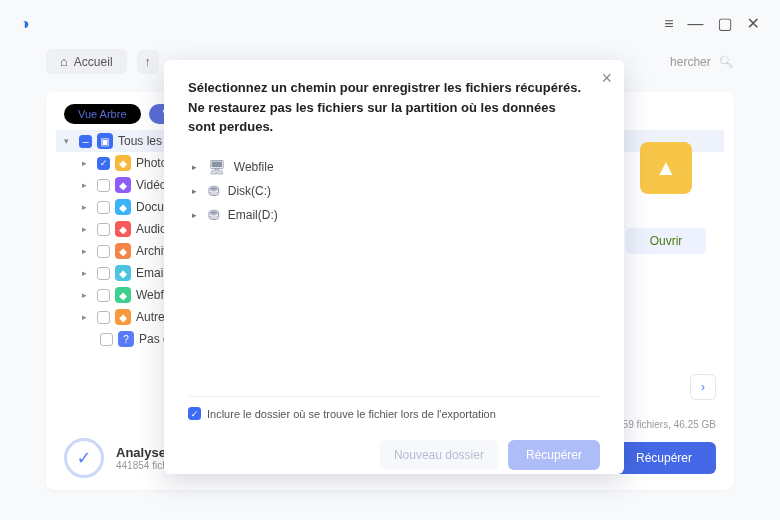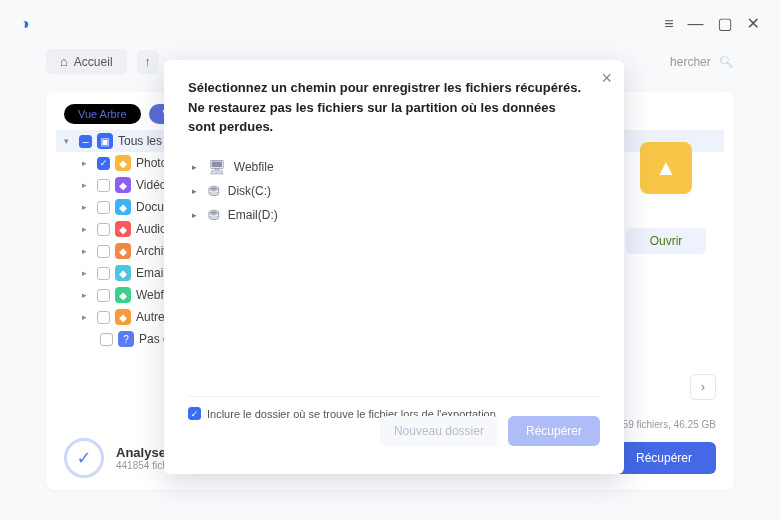--- a/index.html
+++ b/index.html
@@ -49,21 +49,21 @@
 .file-count { position:absolute; right:18px; bottom:60px; font-size:10px; color:#999;}
 
 .modal { position:absolute; left:164px; top:60px; width:460px; height:414px; background:#fff; border-radius:6px; box-shadow:0 8px 28px rgba(34,45,80,.18); padding:18px 24px; z-index:50;}
 .modal-close { position:absolute; top:8px; right:12px; color:#888; font-size:18px; cursor:pointer;}
 .modal-title { font-size:13px; font-weight:700; color:#222; line-height:1.5; padding-right:14px;}
 .loc-list { margin-top:18px; font-size:12px; color:#444; }
 .loc-row { display:flex; align-items:center; gap:8px; padding:4px 4px; cursor:pointer;}
 .loc-row .collapse { width:8px; font-size:9px; color:#777;}
 .loc-ico { color:#8a93a6; font-size:14px;}
 .modal-options { position:absolute; left:24px; right:24px; bottom:54px; border-top:1px solid #eef0f4; padding-top:10px; display:flex; align-items:center; gap:6px; font-size:11px; color:#555;}
-.modal-actions { position:absolute; right:24px; bottom:28px; display:flex; gap:10px;}
+.modal-actions { position:absolute; right:24px; bottom:4px; display:flex; gap:10px;}
 .btn-ghost { background:#f7f8fb; color:#b7bdcf; padding:8px 14px; border-radius:6px; font-size:12px; border:none; cursor:pointer;}
 .btn-primary { background:#aebcf7; color:#fff; padding:8px 18px; border-radius:6px; font-size:12px; border:none; cursor:pointer;}
 </style>
 </head>
 <body>
 
 <div class="titlebar">
   <div class="brand">
     <span class="brand-icon">◑</span>
   </div>

